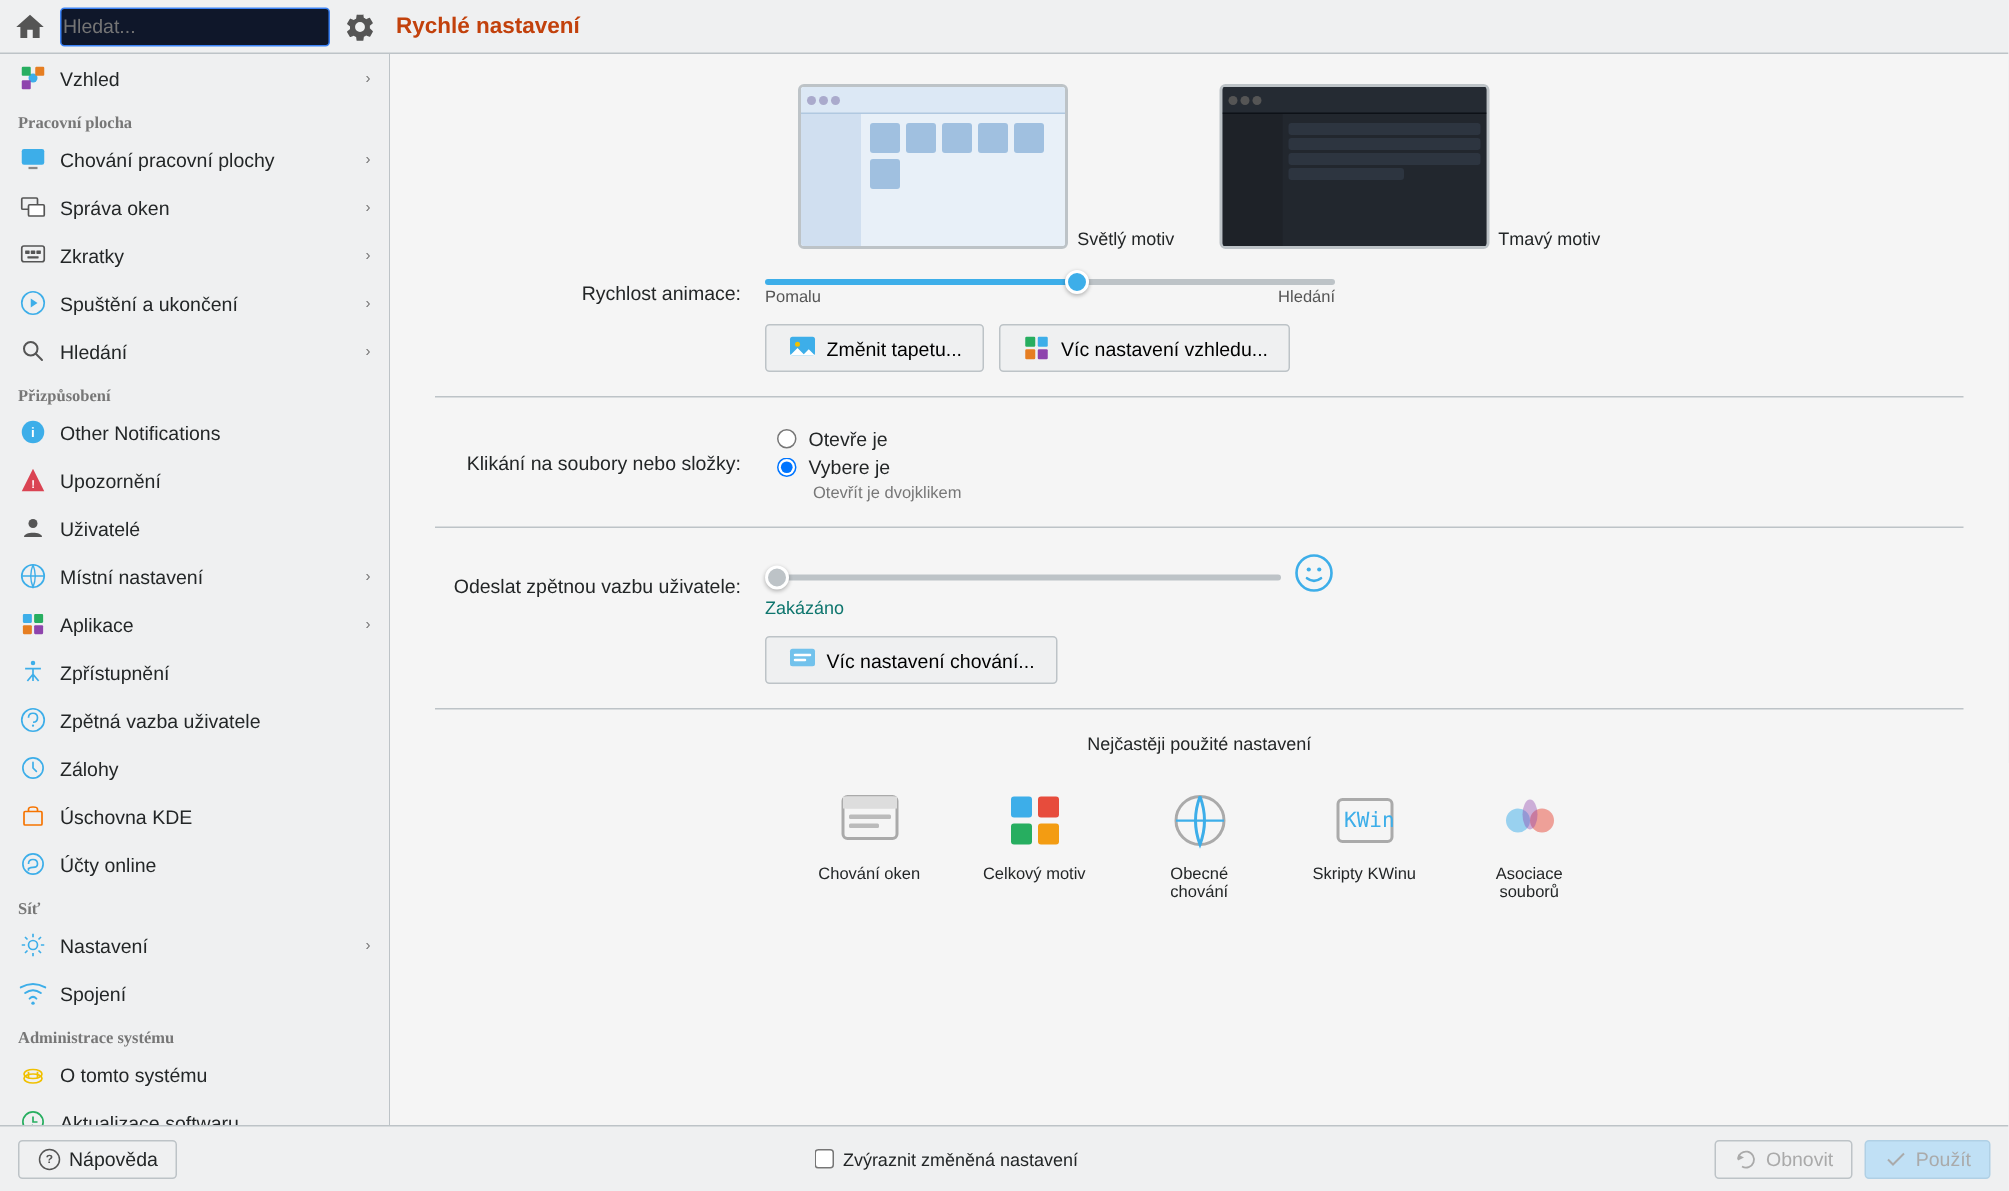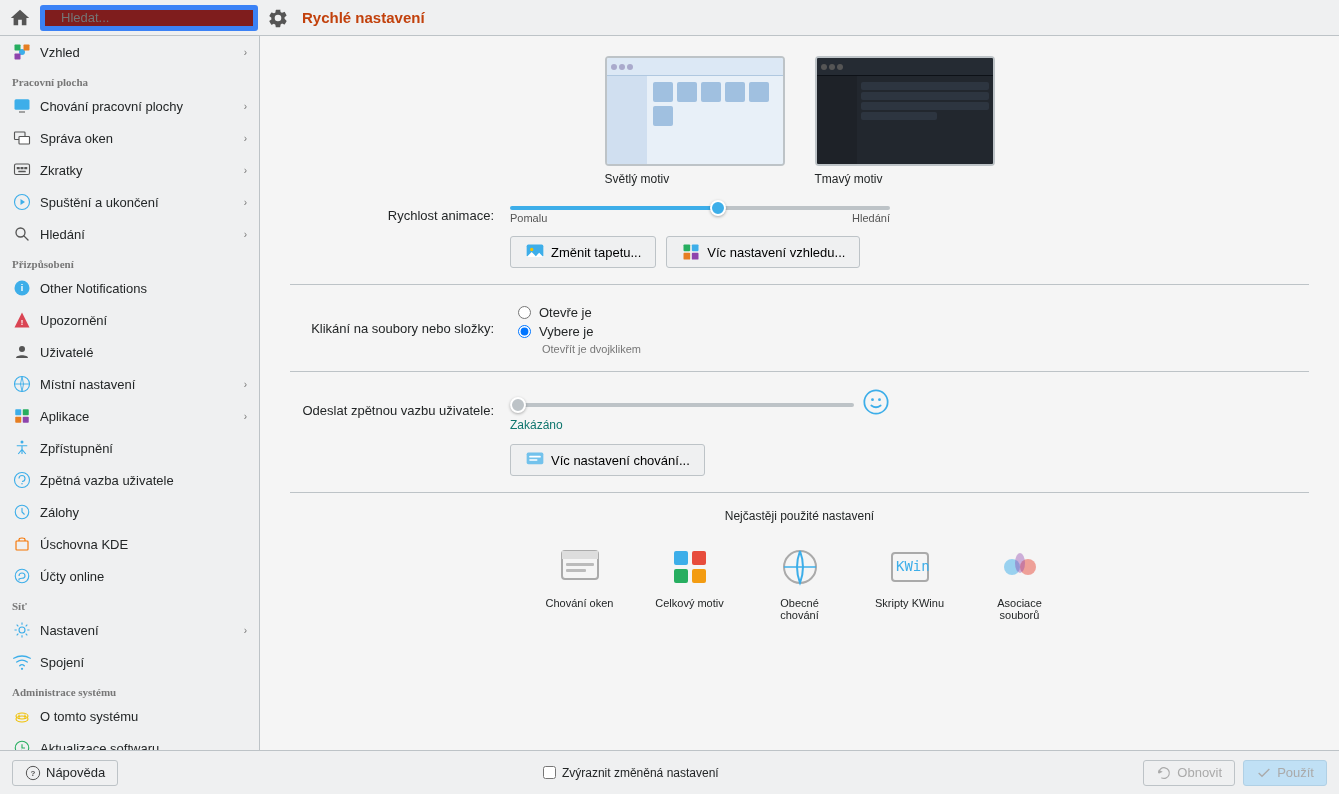--- a/index.html
+++ b/index.html
@@ -4,21 +4,21 @@
   <style>
     * { box-sizing: border-box; margin: 0; padding: 0; }
     body { font-family: 'Segoe UI', Arial, sans-serif; font-size: 13px; background: #eff0f1; color: #232627; width: 1339px; height: 794px; overflow: hidden; display: flex; flex-direction: column; }
 
     
     .topbar {
       display: flex; align-items: center; background: #eff0f1; border-bottom: 1px solid #bdc3c7;
       padding: 4px 8px; gap: 8px; height: 36px;
     }
     .topbar-home-icon { width: 24px; height: 24px; display: flex; align-items: center; justify-content: center; cursor: pointer; }
-    .topbar-search { flex: 0 0 180px; height: 26px; border: 5px solid #3b82f6; border-radius: 3px; padding: 0 16px; background: #7f1d1d; font-size: 13px; color: #999; }
+    .topbar-search { flex: 0 0 180px; height: 26px; border: 1px solid #3b82f6; border-radius: 3px; padding: 0 1px; background: #0f172a; font-size: 13px; color: #999; }
     .topbar-settings-icon { width: 24px; height: 24px; display: flex; align-items: center; justify-content: center; }
     .topbar-title { font-size: 15px; font-weight: bold; color: #c2410c; margin-left: 4px; }
 
     
     .main-layout { display: flex; flex: 1; overflow: hidden; }
 
     
     .sidebar {
       width: 260px; min-width: 260px; background: #eff0f1; border-right: 1px solid #bdc3c7;
       overflow-y: auto; overflow-x: hidden; display: flex; flex-direction: column;
@@ -49,21 +49,21 @@
     .btn.disabled { color: #aaa; cursor: default; }
     .btn.primary { background: #3daee9; border-color: #2980b9; color: white; }
     .btn.primary.disabled { background: #c0e0f5; border-color: #b0d0e5; color: #aaa; }
     .checkbox-label { display: flex; align-items: center; gap: 6px; font-size: 12px; }
 
     
     .content { flex: 1; overflow-y: auto; padding: 20px 30px; background: #f5f5f5; }
 
     
     .theme-row { display: flex; gap: 30px; justify-content: center; margin-bottom: 20px; }
-    .theme-card { display: flex; flex-direction: column; align-items: flex-start; gap: 6px; cursor: pointer; }
+    .theme-card { display: flex; flex-direction: row; align-items: flex-end; gap: 6px; cursor: pointer; }
     .theme-preview {
       width: 180px; height: 110px; border: 2px solid #bdc3c7; border-radius: 4px; overflow: hidden;
       display: flex; align-items: center; justify-content: center; background: #ddd;
     }
     .theme-preview.light-theme { background: linear-gradient(135deg, #e8f4fd 0%, #c5dff0 50%, #b0d4eb 100%); }
     .theme-preview.dark-theme { background: linear-gradient(135deg, #2c3e50 0%, #1a252f 50%, #0d1117 100%); }
     .theme-label { font-size: 12px; }
 
     
     .light-mock { width: 100%; height: 100%; background: #f0f4f8; position: relative; }

